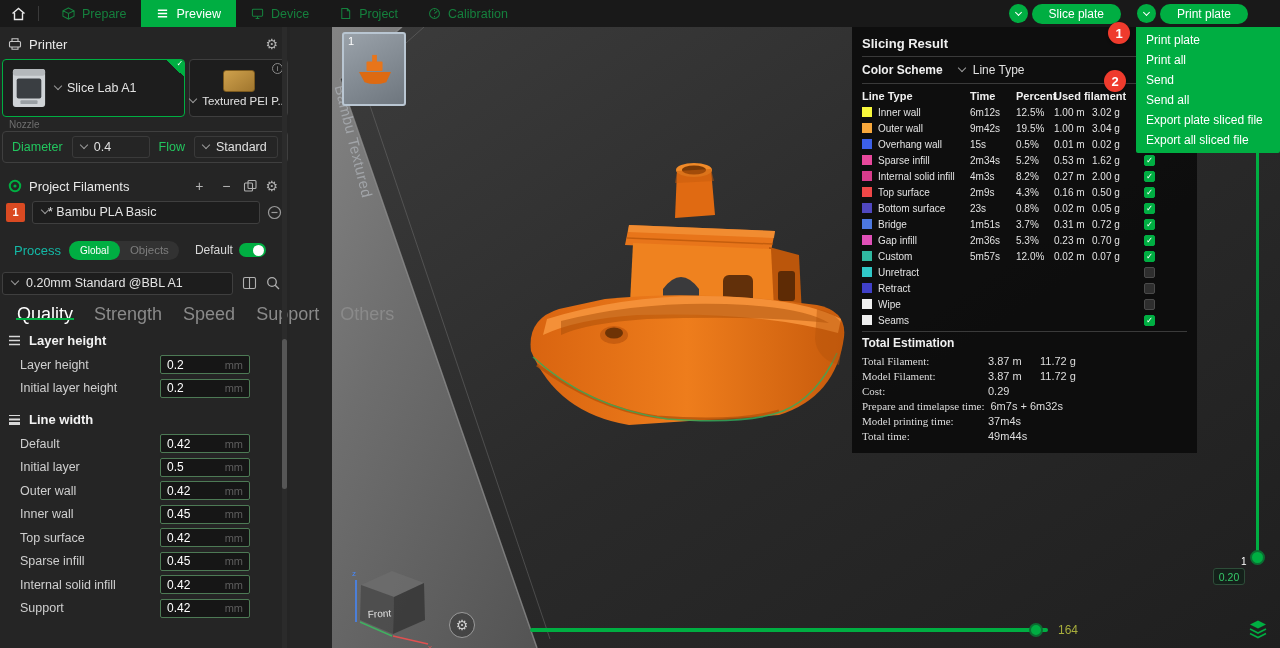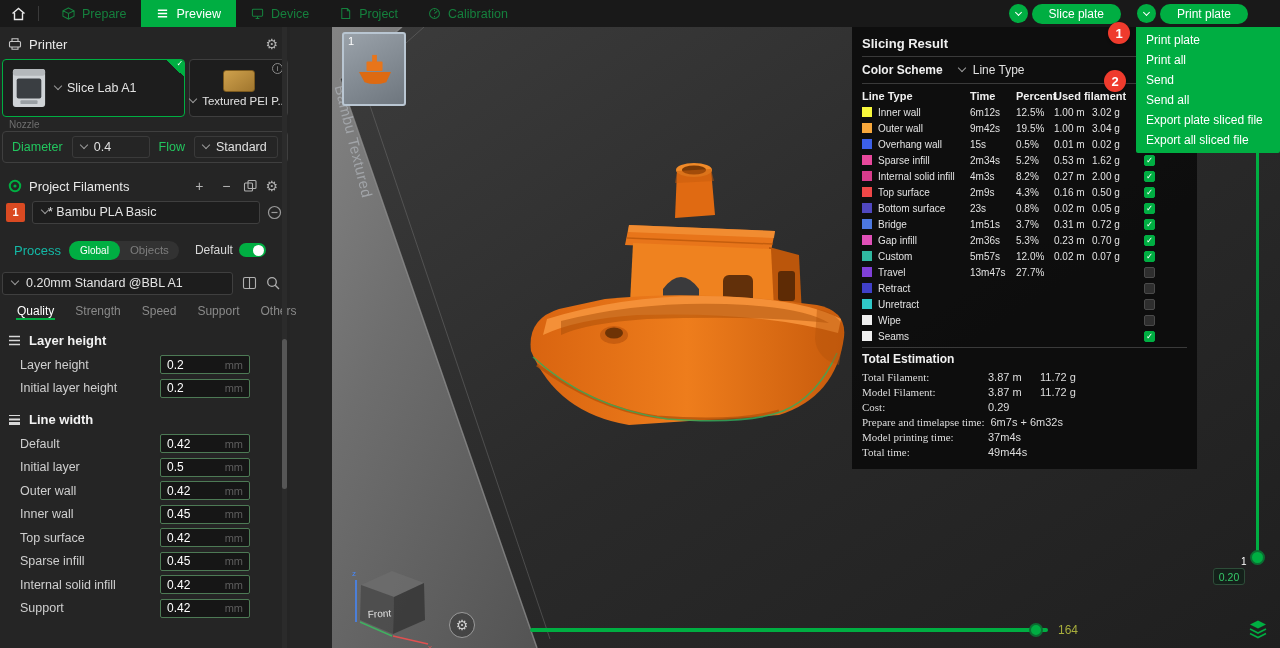--- a/index.html
+++ b/index.html
@@ -51,21 +51,21 @@
   .proc-title { color:#14b8a6; font-size:13px; }
   .seg { display:flex; align-items:center; background:#323232; border-radius:10px; height:19px; margin-left:2px; }
   .seg-global { background:#00AE42; color:#fff; border-radius:10px; padding:0 11px; font-size:10px; line-height:19px; cursor:pointer; }
   .seg-objects { color:#7d7d7d; font-size:11.5px; padding:0 10px; cursor:pointer; }
   .adv-label { color:#d8d8d8; font-size:12px; margin-left:10px; }
   .toggle { width:27px; height:14px; border-radius:7px; background:#00AE42; position:relative; cursor:pointer; flex:none; }
   .toggle::after { content:""; position:absolute; right:2px; top:1.5px; width:11px; height:11px; border-radius:50%; background:#fff; }
   .preset-row { display:flex; align-items:center; gap:9px; padding:0 10px 0 2px; margin-top:8px; height:24px; }
   .preset-select { flex:1; height:23px; border:1px solid #3f3f3f; border-radius:3px; background:#1d1d1d; display:flex; align-items:center; gap:8px; padding:0 9px; color:#e4e4e4; font-size:12.5px; cursor:pointer; white-space:nowrap; }
   .proc-tabs { display:flex; gap:3px; padding:6px 0 0 8px; height:26px; }
-  .proc-tab { color:#8a8a8a; font-size:12px; padding:3px 9px 7px; position:relative; cursor:pointer; }
+  .proc-tab { color:#8a8a8a; font-size:18px; padding:3px 9px 7px; position:relative; cursor:pointer; }
   .proc-tab.active { color:#fff; }
   .proc-tab.active::after { content:""; position:absolute; left:8px; right:8px; bottom:1px; height:2px; background:#00AE42; }
   .param-section { margin-top:8px; }
   .sec-header { display:flex; align-items:center; gap:8px; padding:4px 0 5px 8px; color:#f2f2f2; font-size:13px; font-weight:bold; }
   .param-row { display:flex; align-items:center; height:23.5px; padding:0 40px 0 20px; }
   .param-label { color:#cfcfcf; font-size:12.5px; flex:1; white-space:nowrap; }
   .input-box { width:90px; height:19px; background:#161616; border:1px solid #4d7a55; border-radius:2px; display:flex; align-items:center; padding:0 6px; gap:4px; cursor:text; flex:none; }
   .input-value { color:#fff; font-size:12px; flex:1; }
   .input-unit { color:#5e5e5e; font-size:11px; }
   .sb-scrollbar { position:absolute; right:3px; top:0; bottom:0; width:5px; background:#2b2b2b; }
@@ -637,51 +637,42 @@
         <span class="r-name">Custom</span>
         <span class="r-time">5m57s</span>
         <span class="r-pct">12.0%</span>
         <span class="r-len">0.02 m</span>
         <span class="r-wt">0.07 g</span>
         <span class="cbx checked">
           <span class="tick">✓</span>
         </span>
       </div>
 
-      <div class="tbl-row">
-        <span class="swatch" style="background: rgb(128, 64, 216);"></span>
-        <span class="r-name">Travel</span>
-        <span class="r-time">13m47s</span>
-        <span class="r-pct">27.7%</span>
+
+      <div class="tbl-row">
+        <span class="swatch" style="background: rgb(48, 200, 200);"></span>
+        <span class="r-name">Unretract</span>
+        <span class="r-time"></span>
+        <span class="r-pct"></span>
         <span class="r-len"></span>
         <span class="r-wt"></span>
         <span class="cbx"></span>
       </div>
 
       <div class="tbl-row">
         <span class="swatch" style="background: rgb(64, 64, 200);"></span>
         <span class="r-name">Retract</span>
         <span class="r-time"></span>
         <span class="r-pct"></span>
         <span class="r-len"></span>
         <span class="r-wt"></span>
         <span class="cbx"></span>
       </div>
 
       <div class="tbl-row">
-        <span class="swatch" style="background: rgb(48, 200, 200);"></span>
-        <span class="r-name">Unretract</span>
-        <span class="r-time"></span>
-        <span class="r-pct"></span>
-        <span class="r-len"></span>
-        <span class="r-wt"></span>
-        <span class="cbx"></span>
-      </div>
-
-      <div class="tbl-row">
         <span class="swatch" style="background: rgb(240, 240, 240);"></span>
         <span class="r-name">Wipe</span>
         <span class="r-time"></span>
         <span class="r-pct"></span>
         <span class="r-len"></span>
         <span class="r-wt"></span>
         <span class="cbx"></span>
       </div>
 
       <div class="tbl-row">

